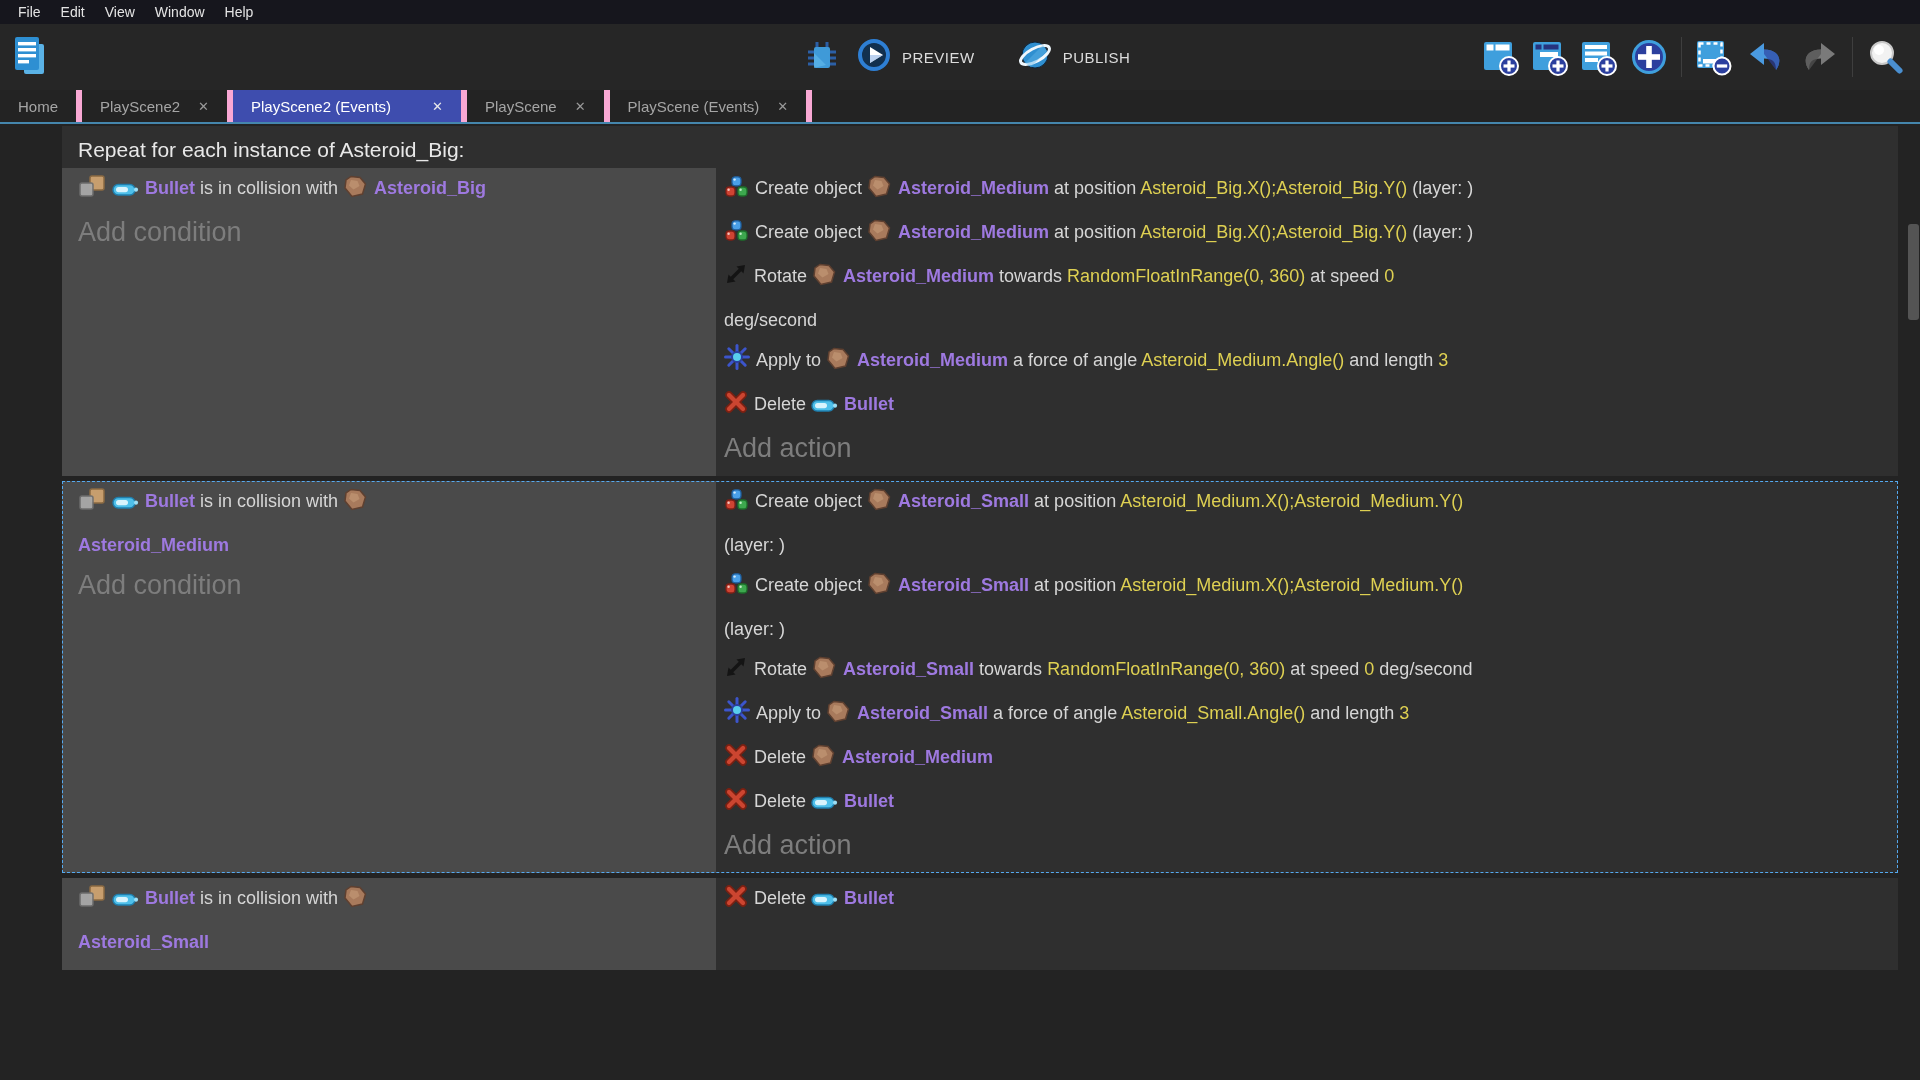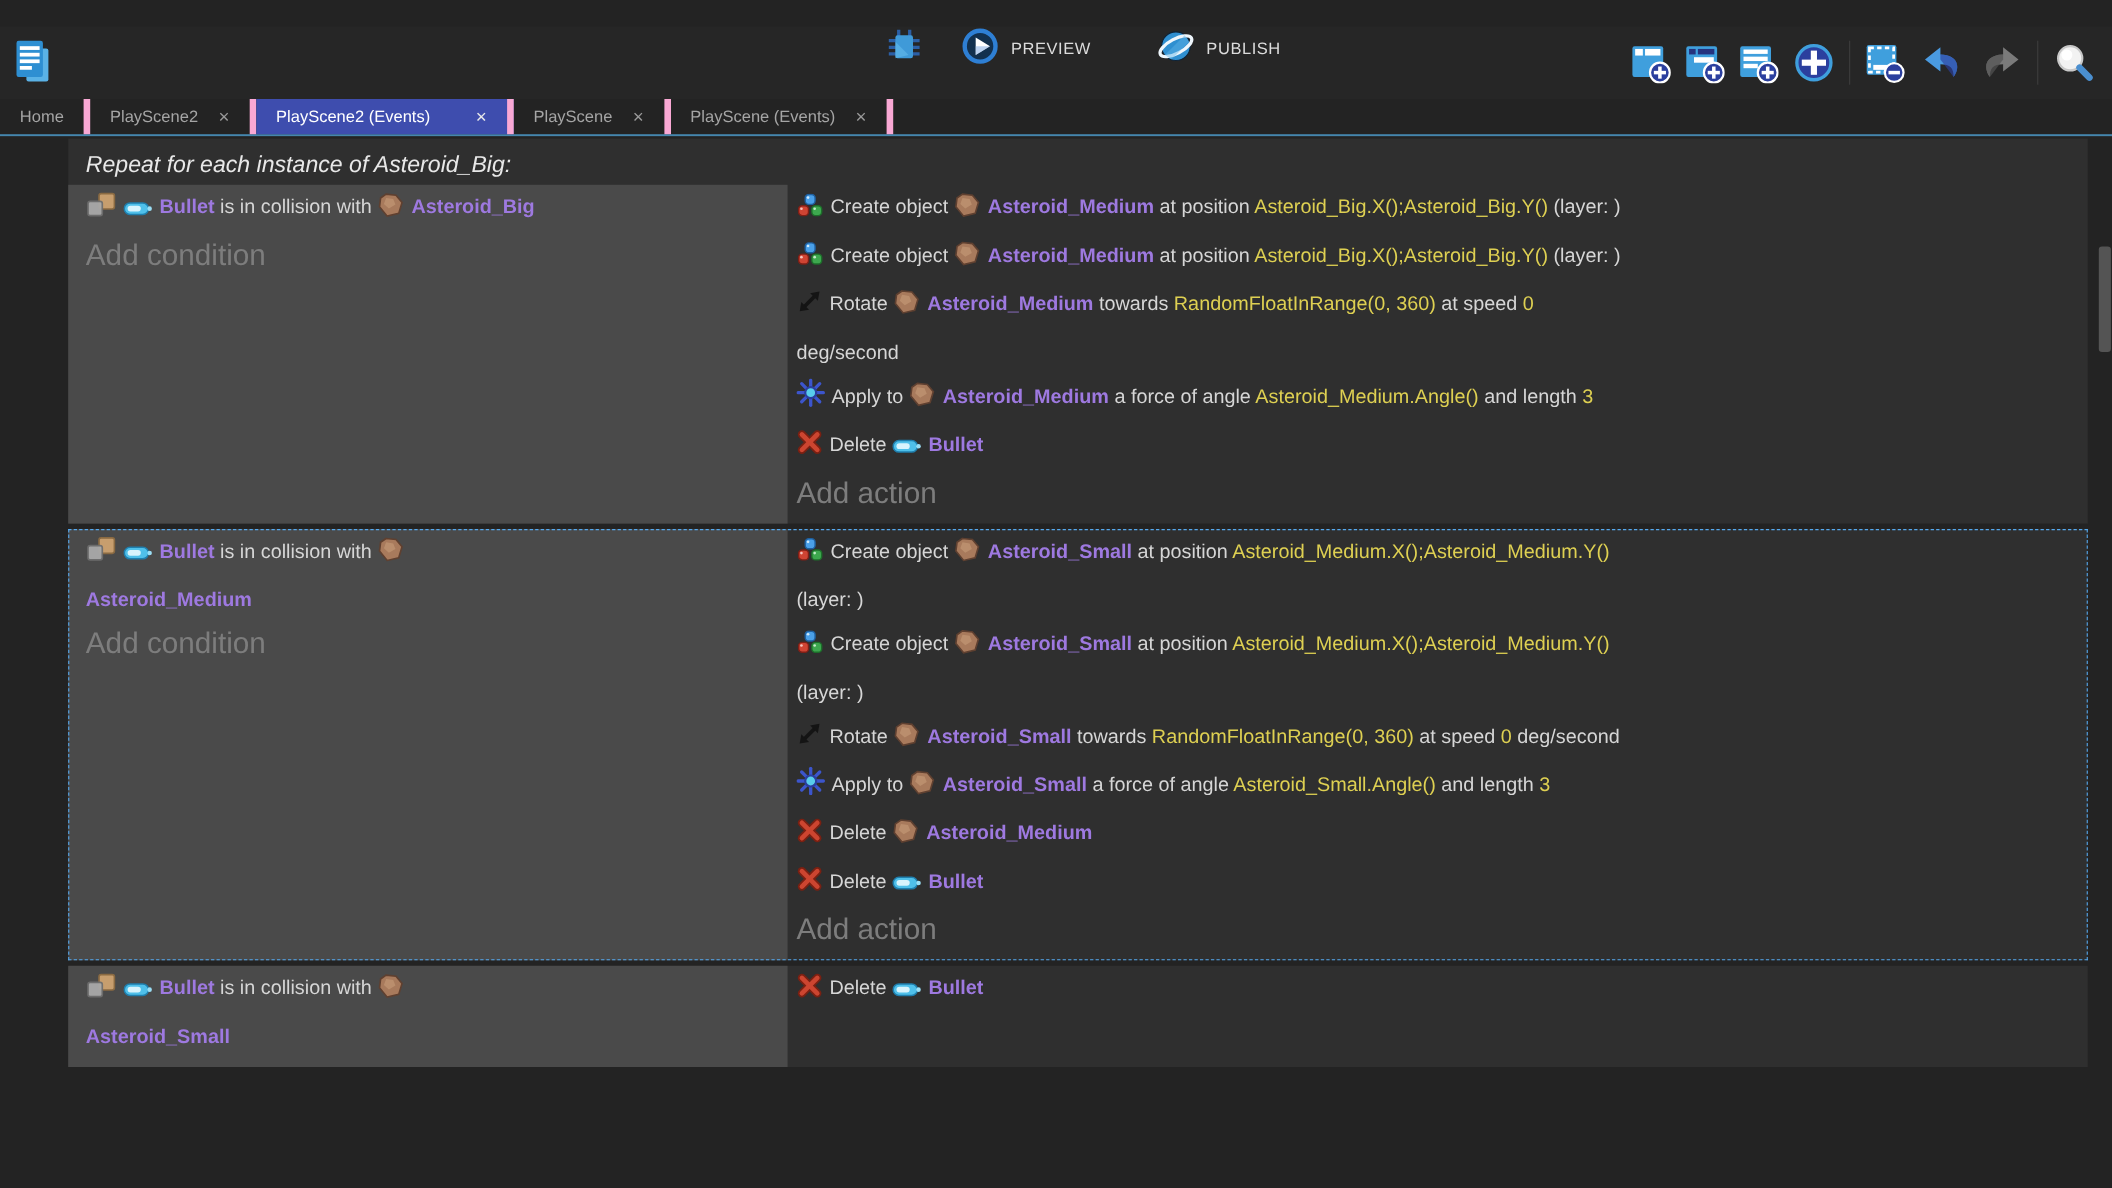--- a/index.html
+++ b/index.html
@@ -14,21 +14,21 @@
   
   .menubar {
     position:absolute; top:0; left:0; right:0; height:24px;
     background:#16161d; display:flex; align-items:center; padding-left:8px;
   }
   .menu-item { font-size:14px; color:#e4e4e4; padding:0 10px; cursor:default; }
 
   
   .toolbar { position:absolute; top:24px; left:0; right:0; height:66px; background:#262626; }
   .logo { position:absolute; left:12px; top:10px; }
-  .toolbar-center { position:absolute; left:804px; top:0; height:66px; display:flex; align-items:flex-start;gap:17px; }
+  .toolbar-center { position:absolute; left:804px; top:0; height:66px; display:flex; align-items:center; }
   .tb-group { display:flex; align-items:center; gap:10px; margin-right:42px; }
   .tb-label { color:#dcdcdc; font-size:15px; letter-spacing:.5px; }
   .debug-wrap { margin-right:16px; display:flex; align-items:center; }
   .toolbar-right { position:absolute; right:16px; top:0; height:66px; display:flex; align-items:center; gap:13px; }
   .tbicon { display:flex; align-items:center; }
   .tb-sep { width:1px; height:40px; background:#3e3e3e; }
 
   
   .tabbar {
     position:absolute; top:90px; left:0; right:0; height:34px;
@@ -40,41 +40,48 @@
   .tab-close { font-size:13px; color:#9a9a9a; }
   .tab.active .tab-close { color:#eaeaea; }
 
   
   .events {
     position:absolute; top:124px; bottom:0; left:0; right:0;
     background:#232323; padding:2px 22px 0 62px; overflow:hidden;
   }
   .event { background:#2f2f2f; margin-bottom:5px; }
   .event.selected { outline:1px dashed #55a9ef; outline-offset:-1px; }
-  .event-header { font-size:21px; color:#e8e8e8; padding:10px 0 4px 16px; line-height:28px;font-style:italic; }
+  .event-header { font-size:21px; color:#e8e8e8; padding:10px 0 4px 16px; line-height:28px; }
   .event-body { display:flex; align-items:stretch; }
   .cond { width:654px; min-width:654px; background:#4a4a4a; padding:0 12px 8px 16px; }
   .acts { flex:1; padding:0 12px 8px 8px; }
   .row  { font-size:18px; line-height:40px; color:#d6d6d6; cursor:default; }
   .line { white-space:nowrap; }
   .seg-plain { color:#d6d6d6; }
   .seg-object { color:#9e79e0; font-weight:bold; }
   .seg-expression { color:#ded052; }
   .add-row { font-size:27px; line-height:40px; color:#7d7d7d; cursor:default; }
   .icon { display:inline-block; vertical-align:-4px; margin-right:6px; }
   .icon svg { display:inline-block; }
 
   .vscroll { position:absolute; right:1px; top:100px; width:11px; height:96px;
              background:#545454; border-radius:3px; }
 </style>
 </head>
 <body>
 
 <div class="app">
 
+  <div class="menubar">
+      <span class="menu-item">File</span>
+      <span class="menu-item">Edit</span>
+      <span class="menu-item">View</span>
+      <span class="menu-item">Window</span>
+      <span class="menu-item">Help</span>
+    </div>
 
   <div class="toolbar">
     <div class="logo">
       <svg width="38" height="46" viewBox="0 0 38 46">
         <rect x="12" y="10" width="20" height="30" rx="2" fill="#5ab2e6"></rect>
         <rect x="3" y="3" width="24" height="33" rx="2" fill="#2e8fd2"></rect>
         <rect x="6" y="8" width="18" height="3.4" fill="#ffffff"></rect>
         <rect x="6" y="14" width="18" height="3.4" fill="#ffffff"></rect>
         <rect x="6" y="20" width="18" height="3.4" fill="#ffffff"></rect>
         <rect x="6" y="26" width="11" height="3.4" fill="#ffffff"></rect>

